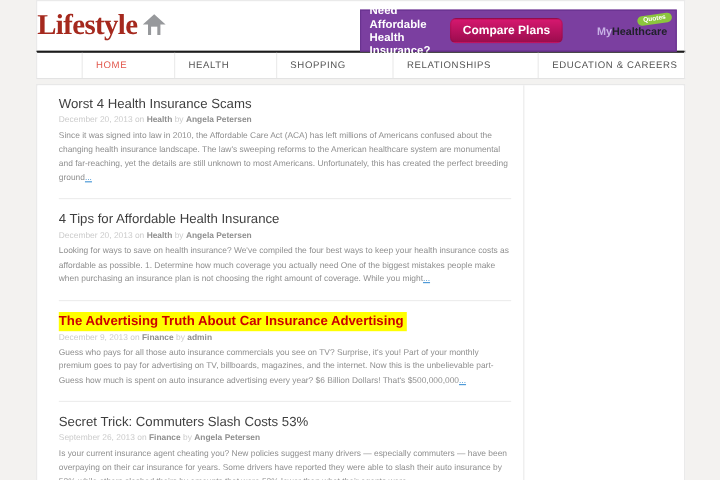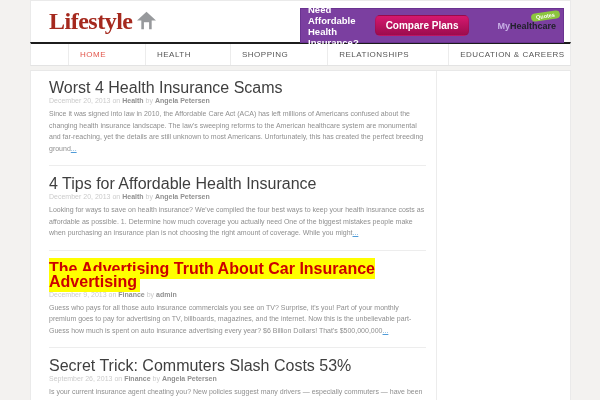--- a/index.html
+++ b/index.html
@@ -3,21 +3,21 @@
 <meta charset="utf-8">
 <style>
   * { margin:0; padding:0; box-sizing:border-box; }
   html,body { width:600px; height:400px; overflow:hidden; }
   body { background:#f3f2f0; font-family:"Liberation Sans", sans-serif; }
   .container { width:541px; margin-left:30px; }
 
   
   .header { background:#fff; height:42px; border:1px solid #eaeaea; border-bottom:none;
             display:flex; align-items:center; position:relative; }
-  .logo { display:flex; align-items:center; margin-left:18px; cursor:pointer; }
+  .logo { display:flex; align-items:center; cursor:pointer; }
   .logo-text { font-family:"Liberation Serif", serif; font-weight:bold; font-size:24px;
                color:#a5291e; letter-spacing:-0.5px; }
   .house { margin:2px 2px 0 4px; }
 
   .ad { position:absolute; right:6px; top:7px; width:264px; height:35px; background:#7b3fa0;
         border:1px solid #6a3390; display:flex; align-items:center; padding:0 7px; cursor:pointer; }
   .ad-text { color:#fff; font-weight:bold; font-size:9.5px; line-height:11px; width:104px; }
   .ad-btn { background:linear-gradient(#d6186f,#9c0c4e); border:1px solid #87094249; color:#fff;
             font-weight:bold; font-size:10px; padding:4px 10px; border-radius:5px; white-space:nowrap; }
   .ad-brand { position:relative; margin-left:auto; font-size:9px; font-weight:bold; white-space:nowrap; }
@@ -42,21 +42,21 @@
           font-family:"Liberation Serif", serif; }
   .s-tw { background:#29a8e1; }
   .s-rss { background:#f1672b; }
 
   
   .content { display:flex; background:#fff; border:1px solid #eaeaea; border-top:1px solid #e8e8e8;
              margin-top:4px; min-height:334px; }
   .posts { flex:0 0 405px; border-right:1px solid #ececec; padding:10px 10px 0 18px; }
   .sidebar { flex:1; }
 
-  .post-title { font-size:16px; font-weight:normal; color:#3f3f3f; line-height:13px; cursor:pointer; }
+  .post-title { font-size:11px; font-weight:normal; color:#3f3f3f; line-height:13px; cursor:pointer; }
   .post-title .hl { background:#ffff00; color:#cc0000; font-weight:bold; padding:2px 3px 2px 0; }
   .post-meta { font-size:7px; color:#cbcbcb; margin-top:2px; line-height:9px; }
   .meta-link { color:#909090; font-weight:bold; cursor:pointer; }
   .post-excerpt { font-size:7px; color:#8f8f8f; line-height:11.5px; margin-top:3px; width:377px; }
   .more { color:#4f9bd8; text-decoration:underline; cursor:pointer; }
   .post-divider { border-bottom:1px solid #ededed; margin:11px 0; }
 </style>
 </head>
 <body>
 

